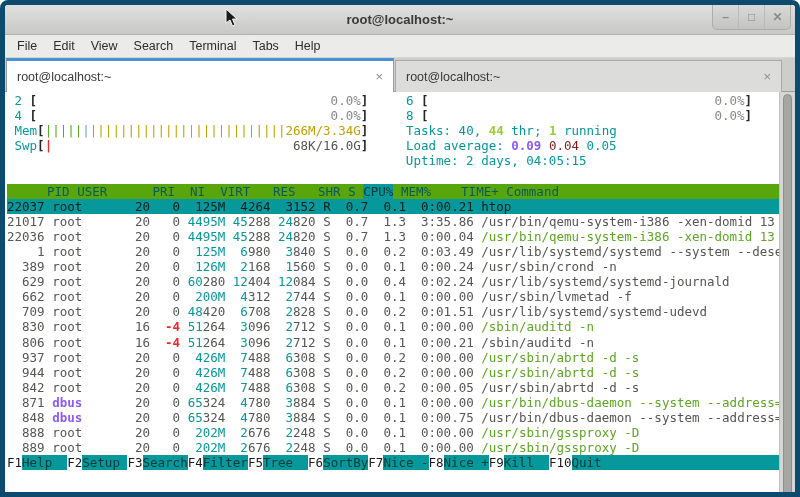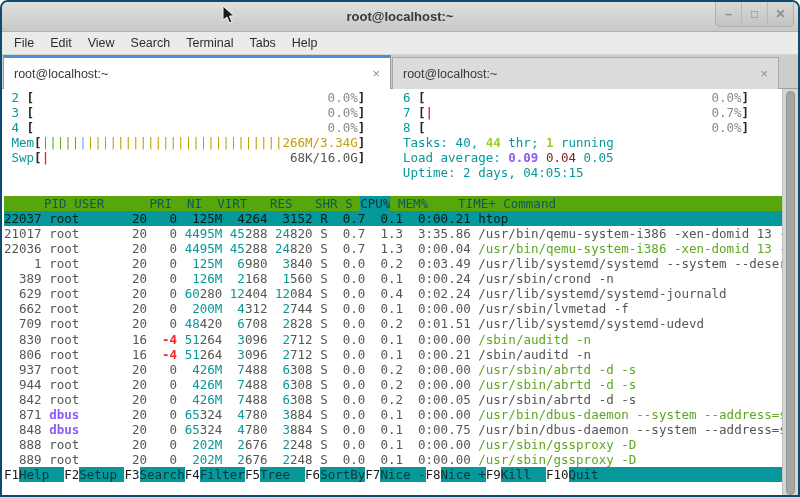--- a/index.html
+++ b/index.html
@@ -1,16 +1,16 @@
 <!DOCTYPE html>
 <html><head>
 <meta charset="utf-8">
 <style>
   html,body{margin:0;padding:0;background:#fff;width:800px;height:497px;overflow:hidden;}
-  .window{box-sizing:border-box;width:800px;height:497px;border:2px solid #0c4a6e;
+  .window{box-sizing:border-box;width:800px;height:497px;border:5px solid #0c4a6e;
           border-radius:8px 8px 0 0;overflow:hidden;background:#fff;position:relative;
           font-family:"Liberation Sans",sans-serif;}
   
   .titlebar{box-sizing:border-box;height:30px;background:linear-gradient(#e0e0de,#c8c8c6);
             border-bottom:1px solid #b2b2b0;position:relative;}
   .title{position:absolute;left:0;right:0;top:0;height:30px;line-height:30px;text-align:center;
          font-size:13px;font-weight:bold;color:#3a3a3c;}
   .winbtns{position:absolute;top:0;right:4px;display:flex;background:linear-gradient(#d9d9d7,#c3c3c1);
            border:1px solid #aeaeac;border-top:none;border-radius:0 0 5px 5px;height:24px;}
   .winbtn{width:25px;display:flex;align-items:center;justify-content:center;color:#8b8b89;
@@ -90,21 +90,20 @@
     </div>
     <div class="tab inactive">
       <span>root@localhost:~</span>
       <span class="tab-close">×</span>
     </div>
   </div>
 
   <div class="terminal">
     <div class="screen">
         <div class="line"><span class="cyan"> 2 </span><span class="brk">[</span><span>                                       </span><span class="shad">0.0%</span><span class="brk">]</span><span>    </span><span class="cyan"> 6 </span><span class="brk">[</span><span>                                      </span><span class="shad">0.0%</span><span class="brk">]</span></div>
-        <div class="line"><span class="cyan"> 3 </span><span class="brk">[</span><span>                                       </span><span class="shad">0.0%</span><span class="brk">]</span><span>    </span><span class="cyan"> 7 </span><span class="brk">[</span><span class="red">|</span><span>                                     </span><span class="shad">0.7%</span><span class="brk">]</span></div>
         <div class="line"><span class="cyan"> 4 </span><span class="brk">[</span><span>                                       </span><span class="shad">0.0%</span><span class="brk">]</span><span>    </span><span class="cyan"> 8 </span><span class="brk">[</span><span>                                      </span><span class="shad">0.0%</span><span class="brk">]</span></div>
         <div class="line"><span class="cyan"> Mem</span><span class="brk">[</span><span class="grn">|||||</span><span class="blu">|</span><span class="yel">||||||||||||||||||||||||||</span><span class="yel">266M/3.34G</span><span class="brk">]</span><span>     </span><span class="cyan">Tasks: </span><span class="cyanb">40</span><span class="cyan">, </span><span class="lime">44</span><span class="cyan"> thr; </span><span class="lime">1</span><span class="cyan"> running</span></div>
         <div class="line"><span class="cyan"> Swp</span><span class="brk">[</span><span class="red">|</span><span>                                </span><span class="fg">68K/16.0G</span><span class="brk">]</span><span>     </span><span class="cyan">Load average: </span><span class="dark">0.09</span><span> </span><span class="cyan2">0.04</span><span> </span><span class="cyan">0.05</span></div>
         <div class="line"><span>                                                     </span><span class="cyan">Uptime: </span><span class="cyan">2 days, </span><span class="cyanb">04:05:15</span></div>
         <div class="line"></div>
         <div class="line thead"><span class="th">  PID</span><span class="th"> </span><span class="th">USER     </span><span class="th"> </span><span class="th">PRI</span><span class="th"> </span><span class="th"> NI</span><span class="th"> </span><span class="th"> VIRT</span><span class="th"> </span><span class="th">  RES</span><span class="th"> </span><span class="th">  SHR</span><span class="th"> </span><span class="th">S</span><span class="th"> </span><span class="sortcol">CPU%</span><span class="th"> </span><span class="th">MEM%</span><span class="th"> </span><span class="th">   TIME+</span><span class="th"> </span><span class="th">Command</span></div>
         <div class="line row selected"><span class="fg">22037</span><span> </span><span class="fg">root     </span><span> </span><span class="fg"> 20</span><span> </span><span class="fg">  0</span><span> </span><span class="cyan"> 125M</span><span> </span><span class="cyan"> 4</span><span class="fg">264</span><span> </span><span class="cyan"> 3</span><span class="fg">152</span><span> </span><span class="fg">R</span><span> </span><span class="fg"> 0.7</span><span> </span><span class="fg"> 0.1</span><span> </span><span class="fg"> 0:00.21</span><span> </span><span class="fg">htop</span></div>
         <div class="line row"><span class="fg">21017</span><span> </span><span class="fg">root     </span><span> </span><span class="fg"> 20</span><span> </span><span class="fg">  0</span><span> </span><span class="cyan">4495M</span><span> </span><span class="cyan">45</span><span class="fg">288</span><span> </span><span class="cyan">24</span><span class="fg">820</span><span> </span><span class="fg">S</span><span> </span><span class="fg"> 0.7</span><span> </span><span class="fg"> 1.3</span><span> </span><span class="fg"> 3:35.86</span><span> </span><span class="fg">/usr/bin/qemu-system-i386 -xen-domid 13 -ch</span></div>
         <div class="line row"><span class="fg">22036</span><span> </span><span class="fg">root     </span><span> </span><span class="fg"> 20</span><span> </span><span class="fg">  0</span><span> </span><span class="cyan">4495M</span><span> </span><span class="cyan">45</span><span class="fg">288</span><span> </span><span class="cyan">24</span><span class="fg">820</span><span> </span><span class="fg">S</span><span> </span><span class="fg"> 0.7</span><span> </span><span class="fg"> 1.3</span><span> </span><span class="fg"> 0:00.04</span><span> </span><span class="grn">/usr/bin/qemu-system-i386 -xen-domid 13 -ch</span></div>
         <div class="line row"><span class="fg">    1</span><span> </span><span class="fg">root     </span><span> </span><span class="fg"> 20</span><span> </span><span class="fg">  0</span><span> </span><span class="cyan"> 125M</span><span> </span><span class="cyan"> 6</span><span class="fg">980</span><span> </span><span class="cyan"> 3</span><span class="fg">840</span><span> </span><span class="fg">S</span><span> </span><span class="fg"> 0.0</span><span> </span><span class="fg"> 0.2</span><span> </span><span class="fg"> 0:03.49</span><span> </span><span class="fg">/usr/lib/systemd/systemd --system --deseria</span></div>

